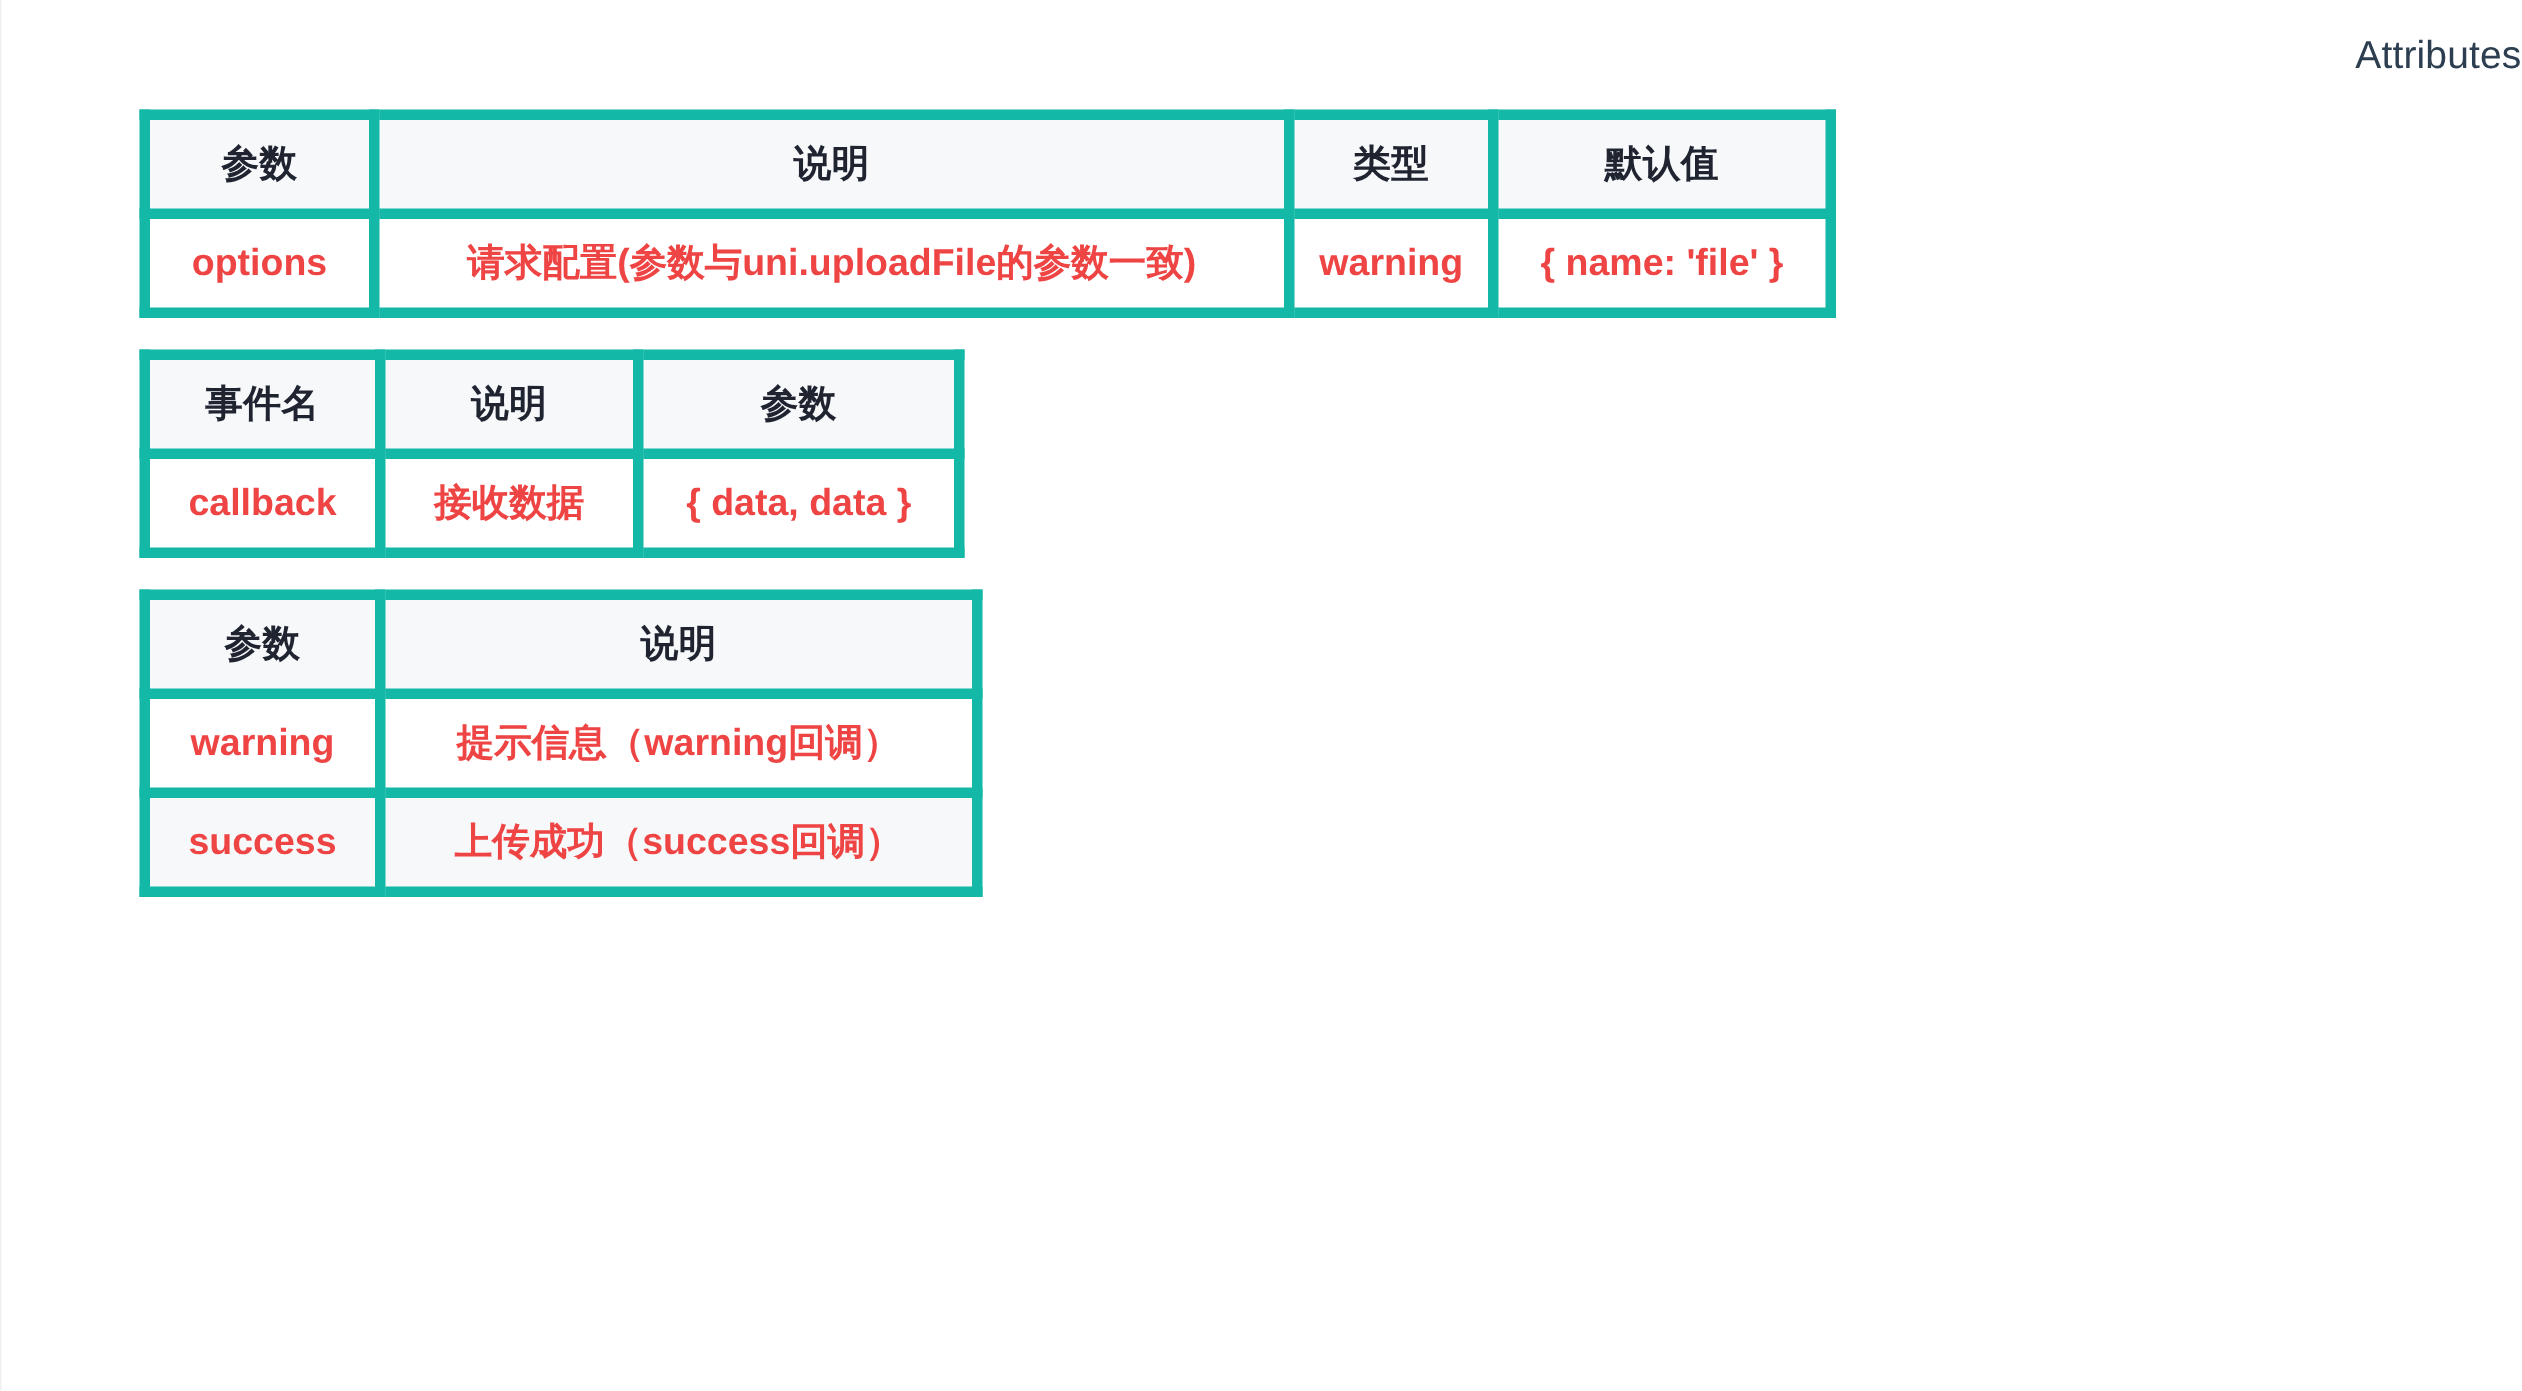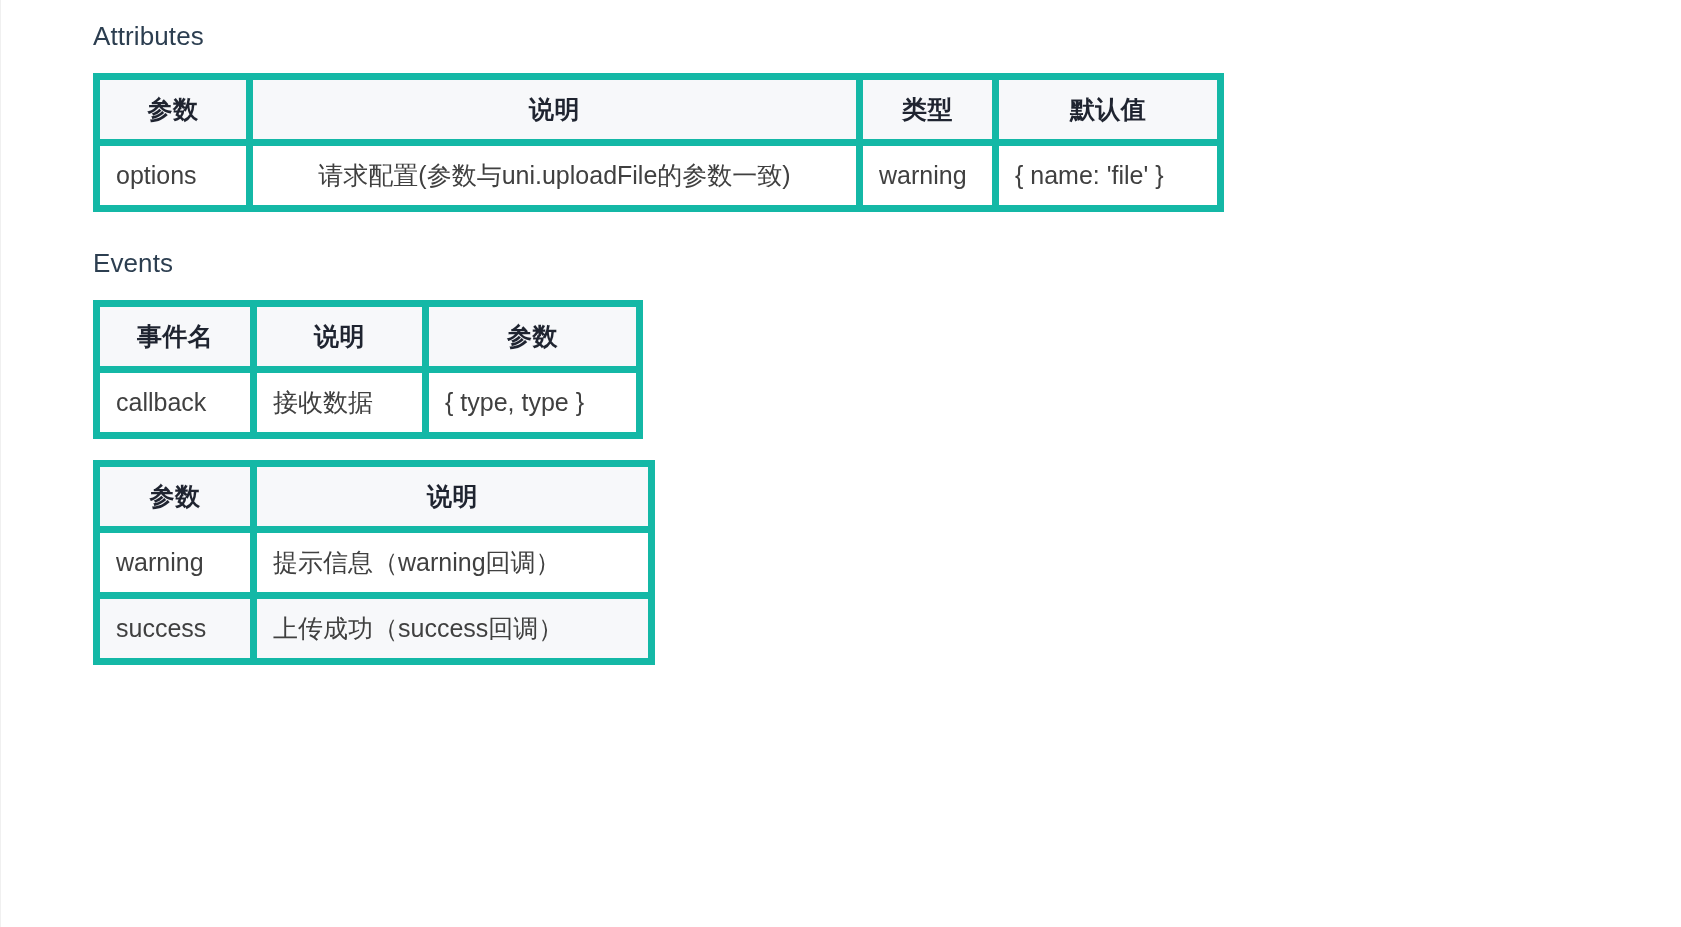--- a/index.html
+++ b/index.html
@@ -36,20 +36,21 @@
   }
 
   .section-heading {
     font-size: 26px;
     font-weight: 400;
     color: #2c3e50;
     letter-spacing: 0.1px;
     line-height: 1.2;
     margin: 0;
     padding: 0;
+    text-align: right;
   }
 
   .heading-attributes { padding-top: 21px; }
   .heading-events     { padding-top: 36px; }
   .heading-callback   { padding-top: 38px; }
 
   table.doc-table {
     border-collapse: collapse;
     margin-top: 21px;
     background: #ffffff;
@@ -70,22 +71,23 @@
     background: #f7f8fa;
     font-weight: 700;
     color: #1f2430;
     text-align: center;
     height: 66px;
     letter-spacing: 0.4px;
   }
 
   table.doc-table td {
     height: 66px;
-    font-weight: 400;
-    color: #404040;
+    font-weight: 700;
+    color: #ef4444;
+    text-align: center;
     vertical-align: middle;
   }
 
   table.doc-table tbody tr.striped td {
     background: #f7f8fa;
   }
 
   
   .t-attr { width: 1124px; }
   .t-attr col.c0 { width: 153px; }
@@ -133,40 +135,39 @@
     <tbody>
       <tr>
         <td>options</td>
         <td class="cell-desc">请求配置(参数与uni.uploadFile的参数一致)</td>
         <td>warning</td>
         <td>{ name: 'file' }</td>
       </tr>
     </tbody>
   </table>
 
-  <h3 class="section-heading heading-events">Events</h3>
 
   <table class="doc-table t-events">
     <colgroup>
       <col class="c0">
         <col class="c1">
         <col class="c2">
     </colgroup>
     <thead>
       <tr>
         <th>事件名</th>
         <th>说明</th>
         <th>参数</th>
       </tr>
     </thead>
     <tbody>
       <tr>
         <td>callback</td>
         <td>接收数据</td>
-        <td>{ type, type }</td>
+        <td>{ data, data }</td>
       </tr>
     </tbody>
   </table>
 
 
   <table class="doc-table t-callback">
     <colgroup>
       <col class="c0">
         <col class="c1">
     </colgroup>

